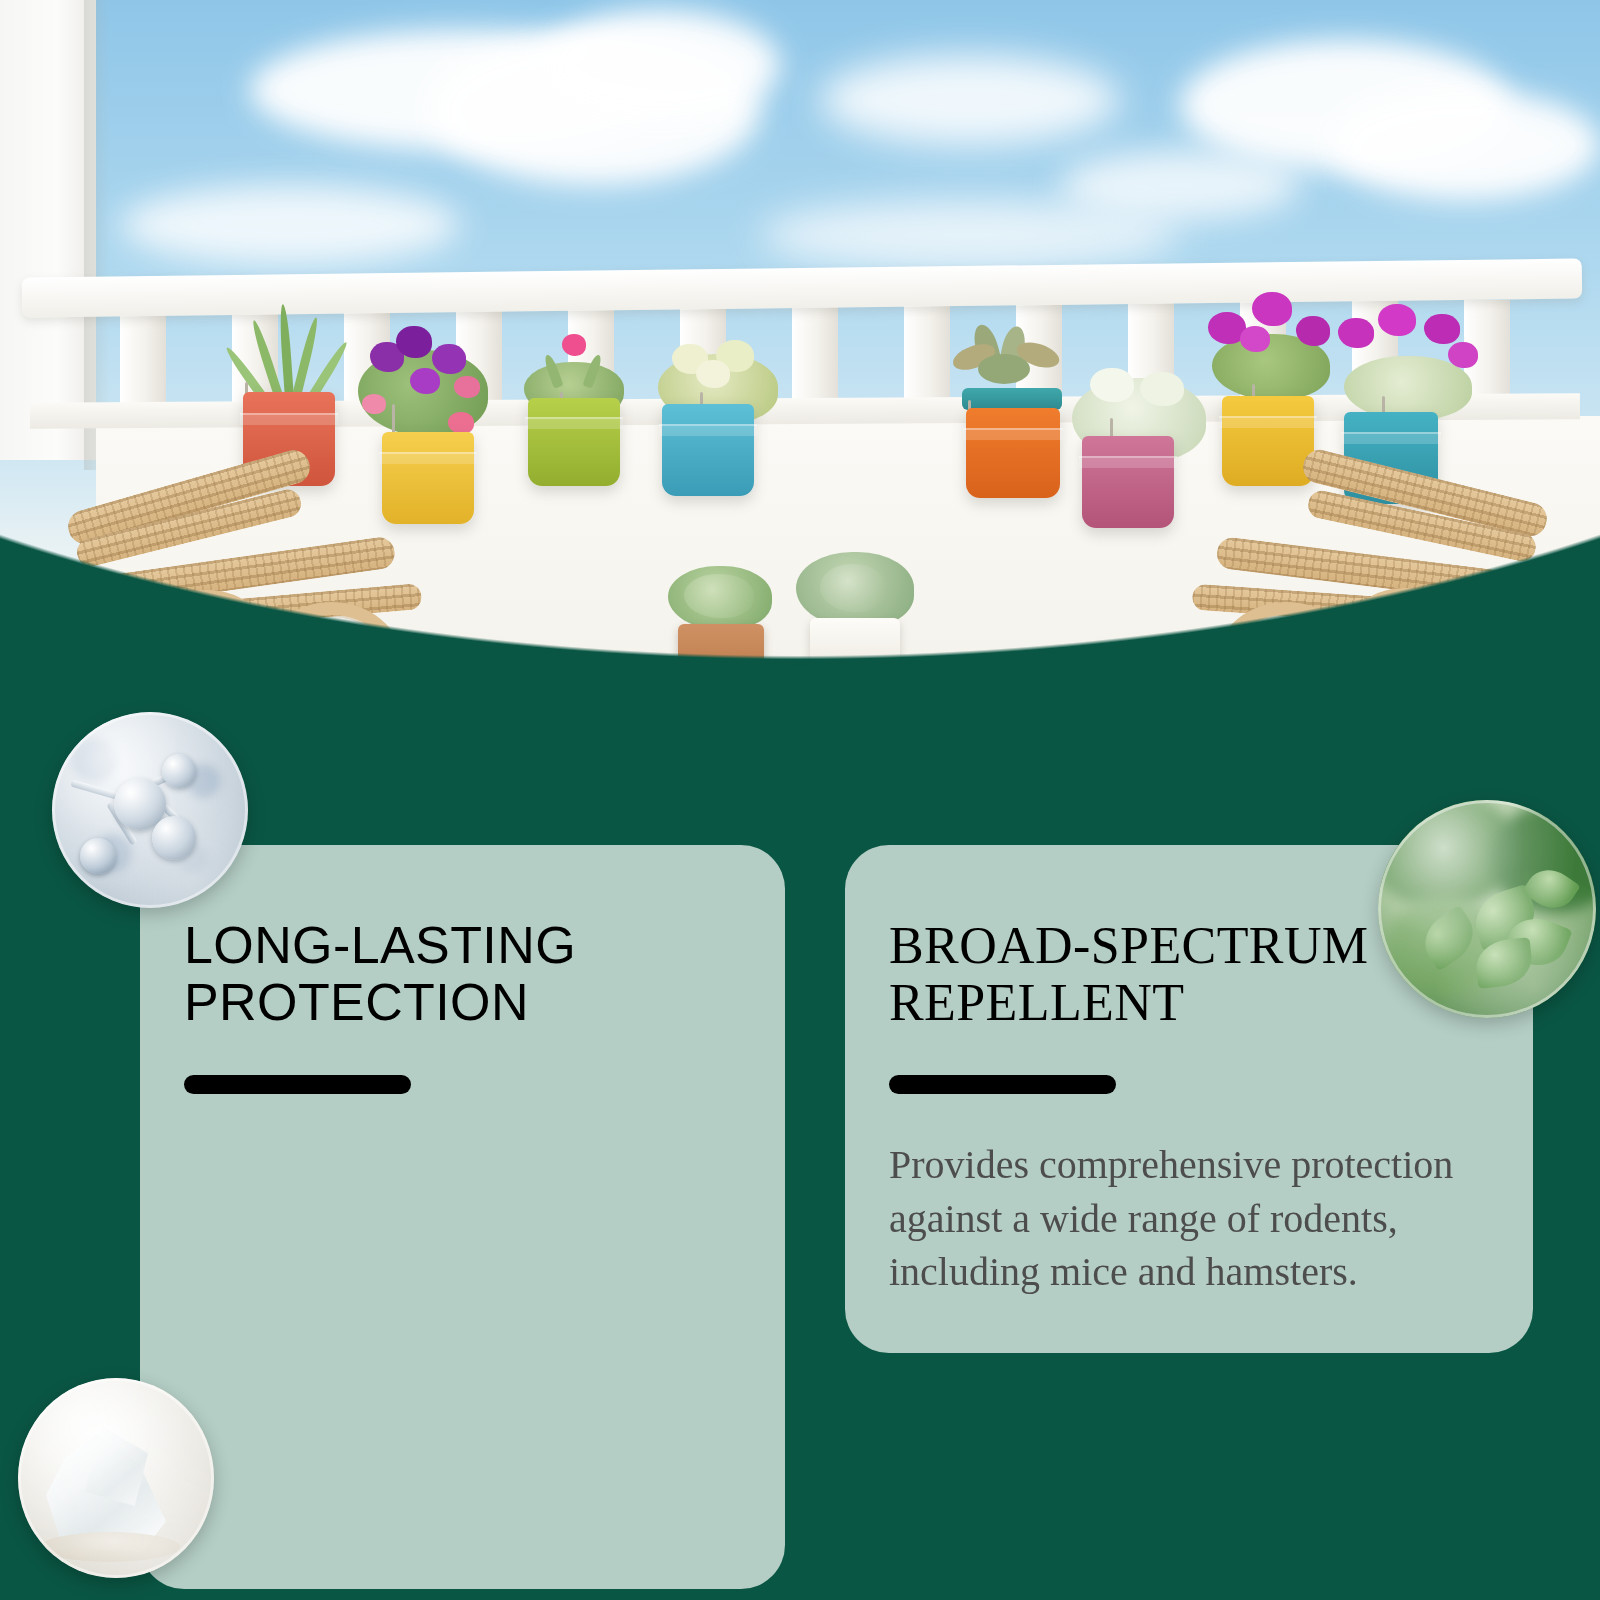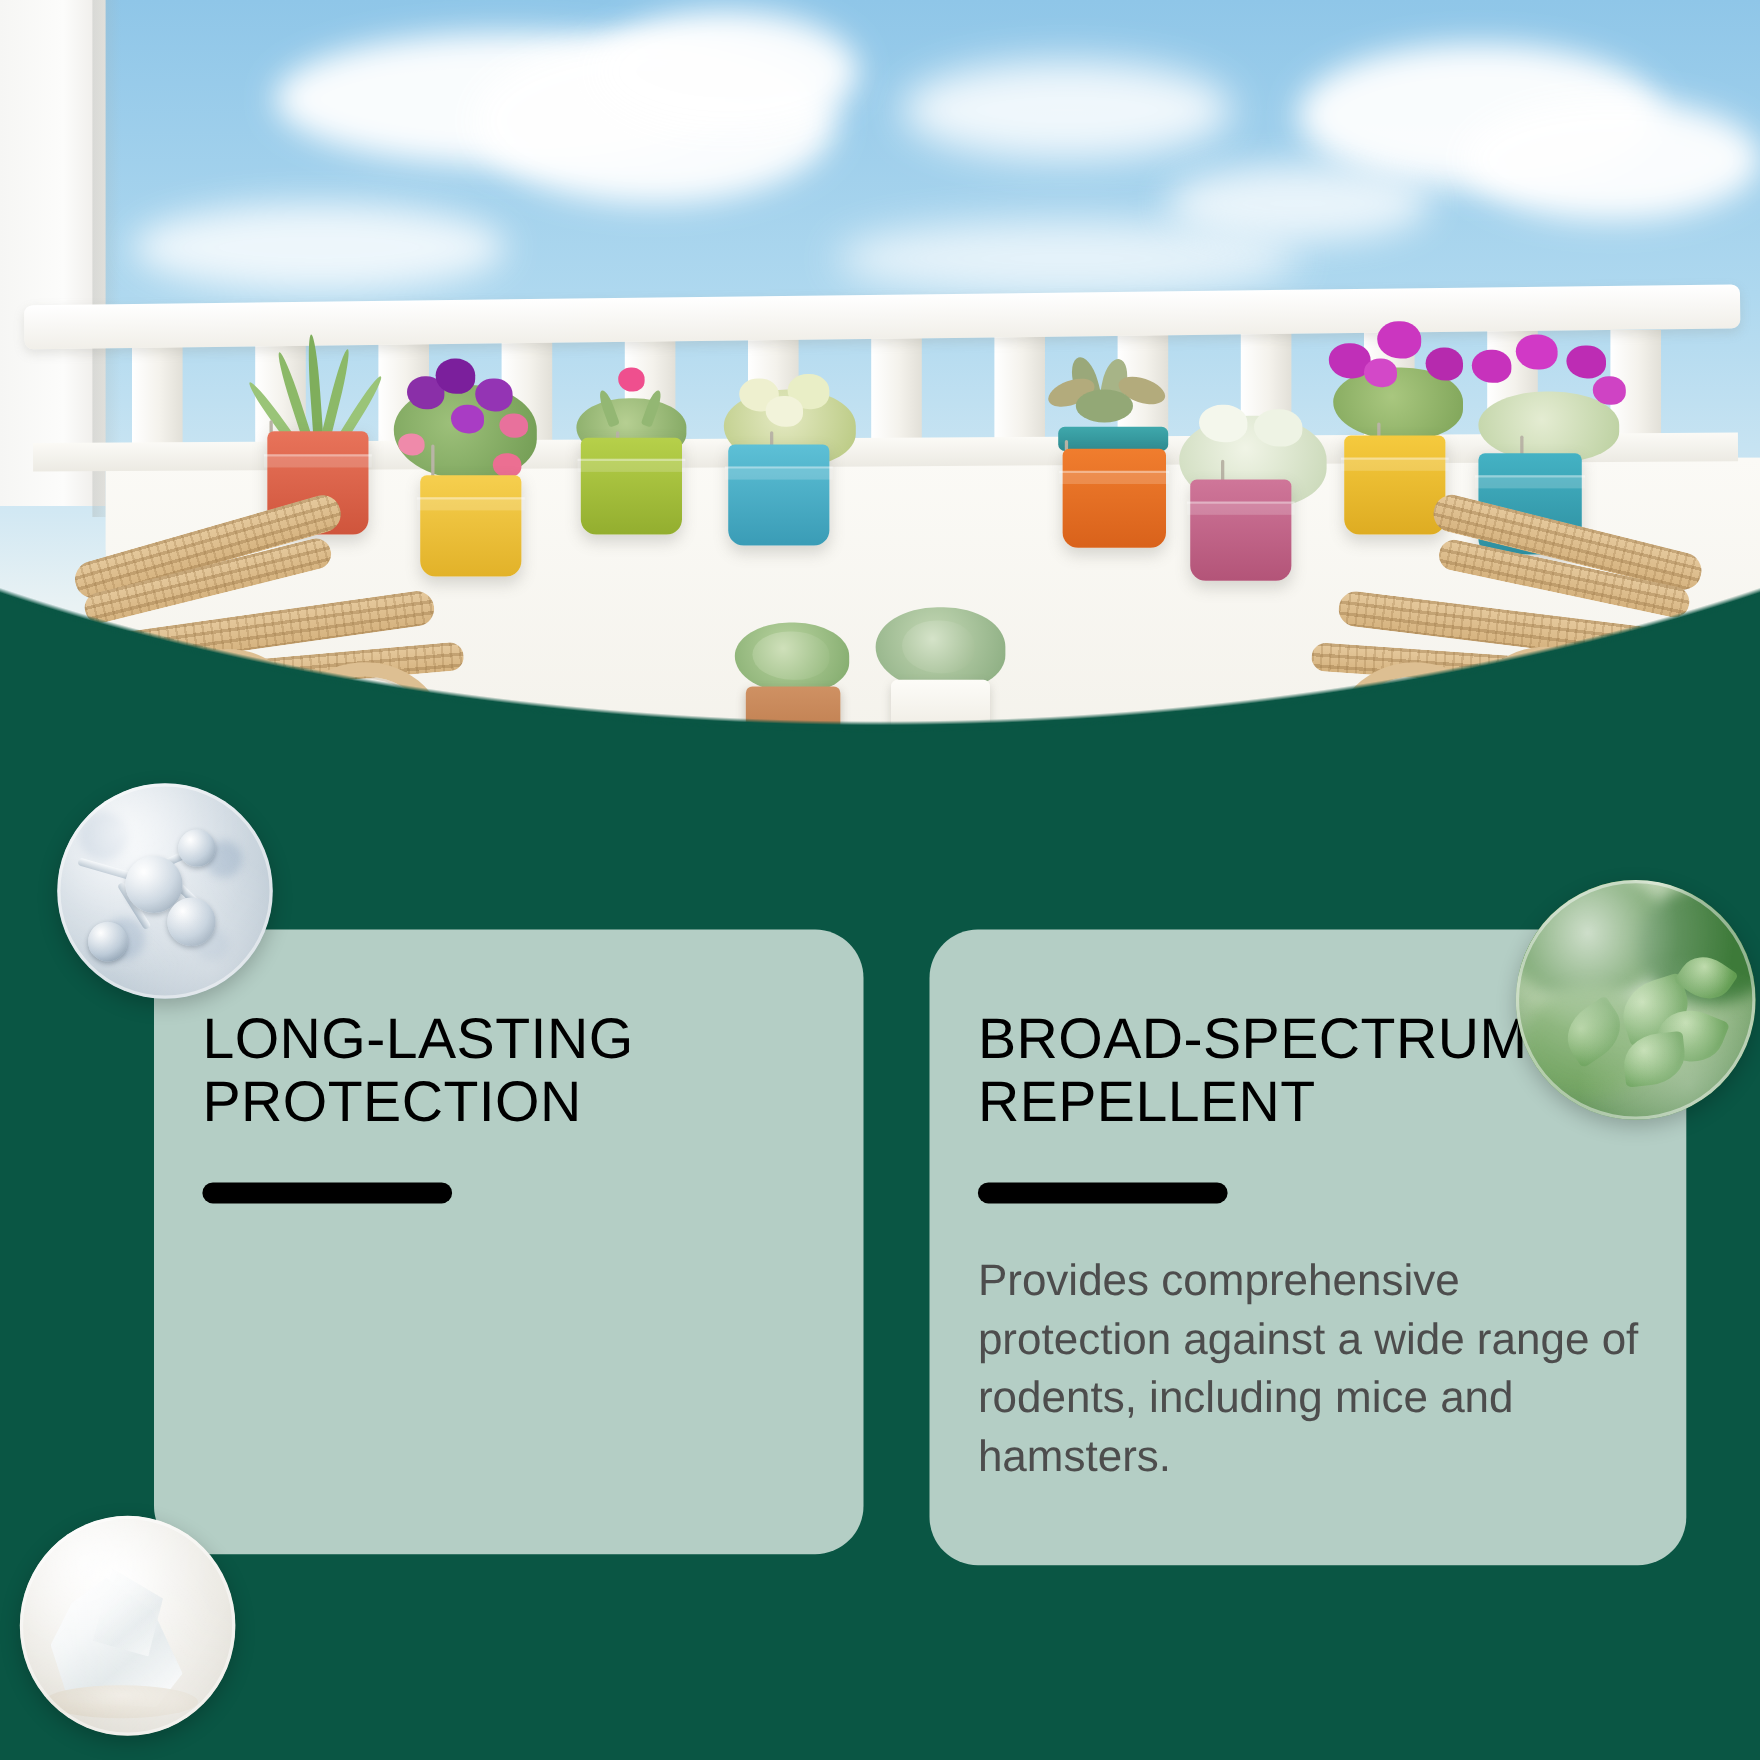--- a/index.html
+++ b/index.html
@@ -157,22 +157,22 @@
        radial-gradient(125% 100% at 50% 0%, transparent 69%, #000 69.4%);
     pointer-events:none;
   }
 
   
   .card {
     position:absolute;
     background:rgba(195,216,208,.92);
     border-radius:0 44px 44px 44px;
   }
-  .card-left  { left:140px; top:845px;  width:645px; height:568px;padding-left:40px; }
-  .card-right { left:845px; top:845px;  width:688px; height:578px; border-radius:44px 44px 44px 44px;}
+  .card-left  { left:140px; top:845px;  width:645px; height:744px;padding-left:40px; }
+  .card-right { left:845px; top:845px;  width:688px; height:508px; border-radius:44px 44px 44px 44px;font-family:Liberation Serif, serif;}
 
   .card-inner { position:absolute; left:44px; right:40px; top:72px; }
   .card-title {
     font-size:52px;
     font-weight:400;
     letter-spacing:.4px;
     line-height:1.1;
     color:#000;
   }
   .divider {

